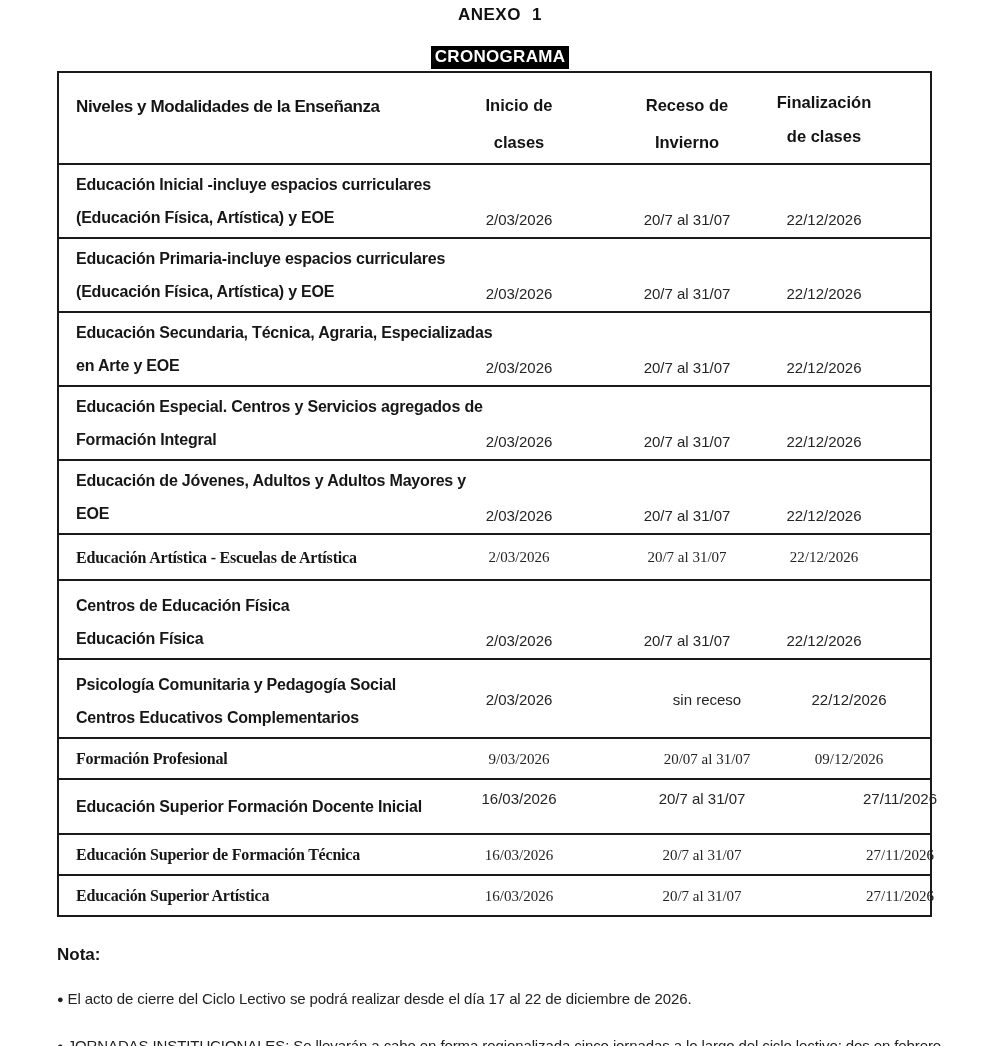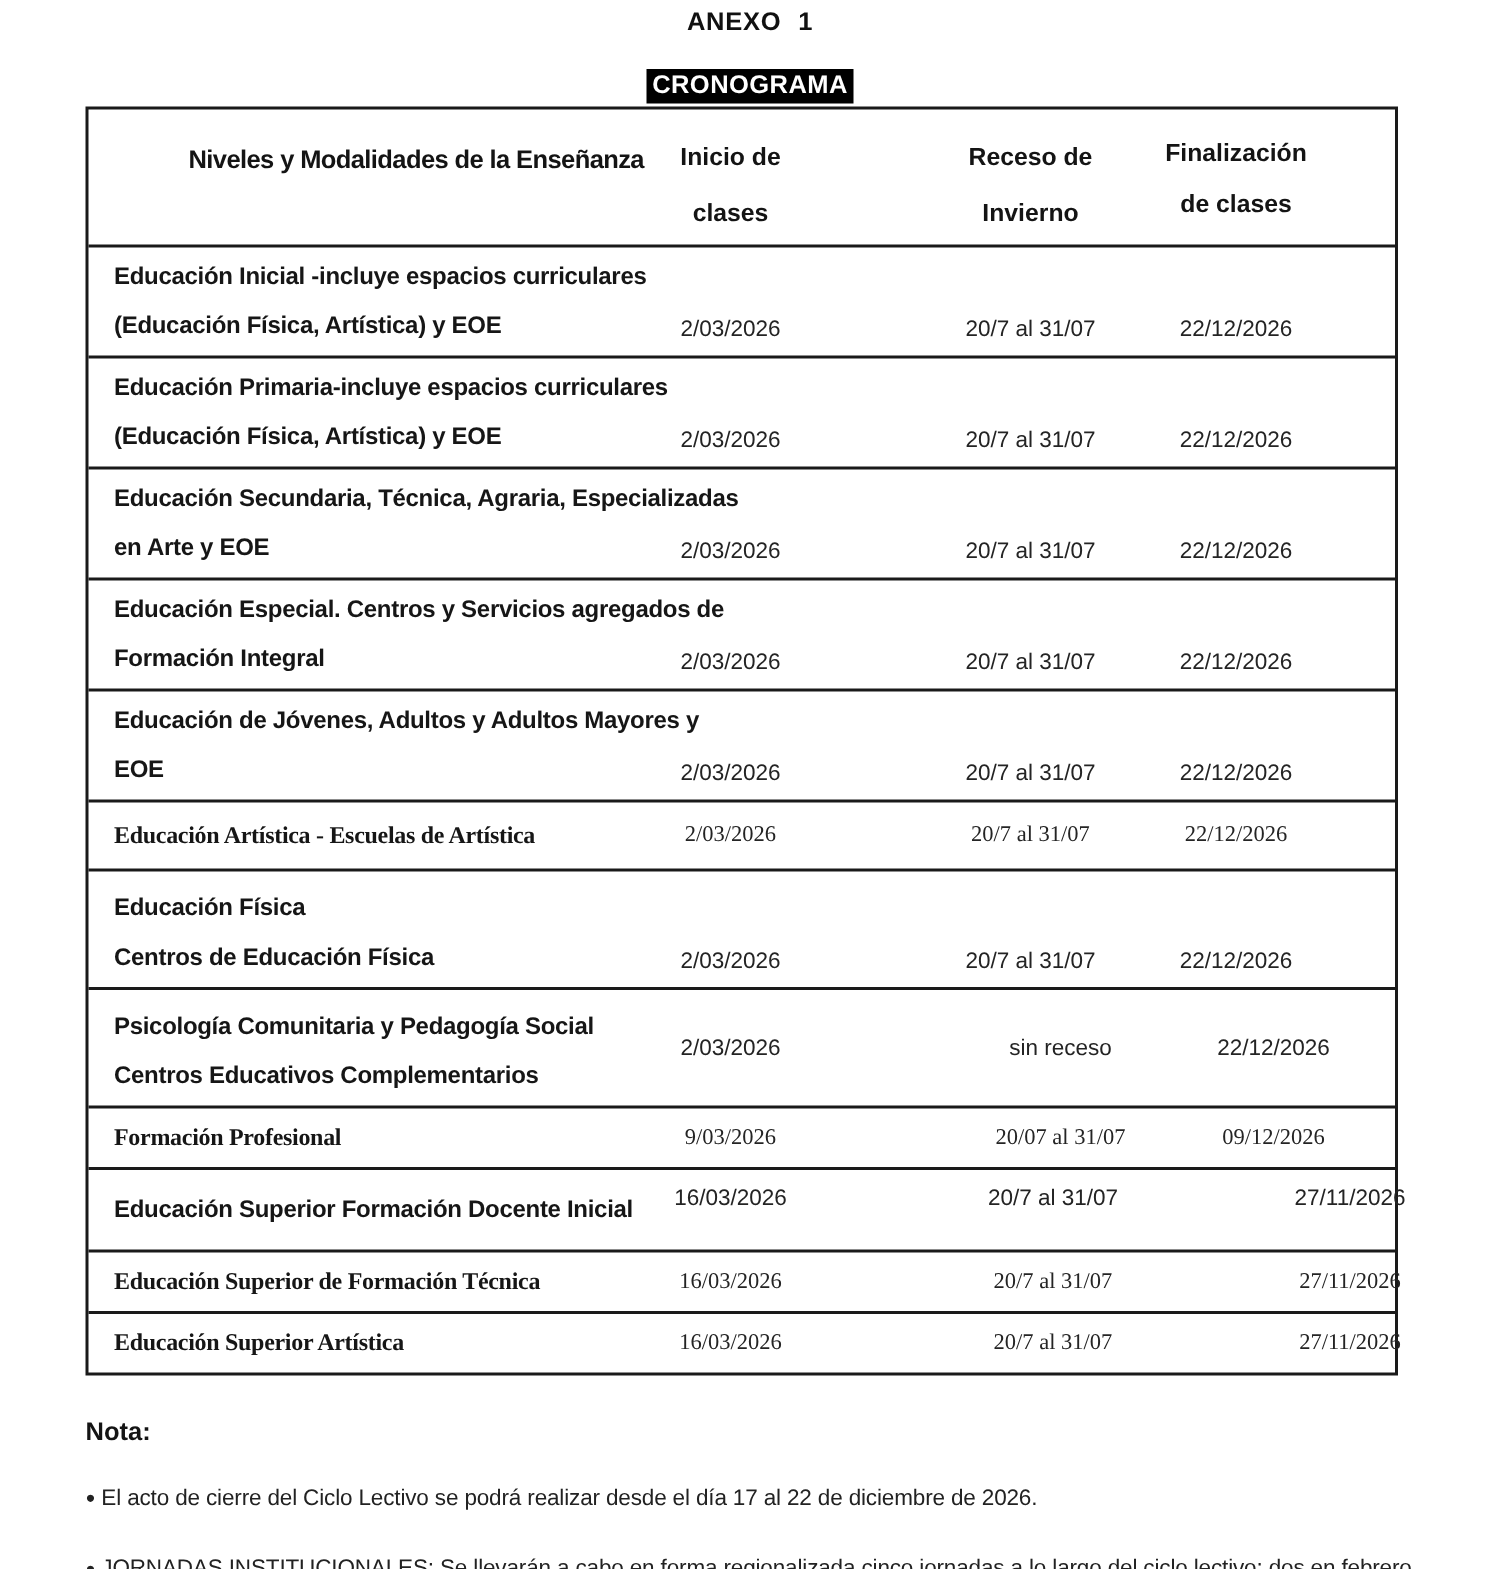--- a/index.html
+++ b/index.html
@@ -34,30 +34,29 @@
     margin: 2px 0 0 57px;
     border: 2px solid #1a1a1a;
     background: #fff;
   }
   .thead { position: relative; min-height: 90px; }
   .th-label {
     padding: 24px 0 0 17px;
     font-size: 17px; font-weight: bold; letter-spacing: -0.4px;
     color: #141414;
     width: 420px;
-    text-align: center;
   }
   .cell {
     position: absolute;
     text-align: center;
     font-size: 15px;
     color: #242424;
     white-space: nowrap;
   }
-  .c2 { left: 368px; width: 120px; }
+  .c2 { left: 400px; width: 120px; }
   .c3 { left: 553px; width: 150px; }
   .c4 { left: 690px; width: 150px; }
 
   .hdr { top: 14px; font-weight: bold; font-size: 16.5px; color: #141414; line-height: 37px; }
   .hdr.c4 { top: 12px; line-height: 34px; }
 
   .row { position: relative; border-top: 2px solid #1a1a1a; }
   .label {
     padding: 3px 0 3px 17px;
     font-size: 16px; font-weight: bold; letter-spacing: -0.2px;
@@ -178,22 +177,22 @@
         <div class="ln">Educación Artística - Escuelas de Artística</div>
 
       </div>
       <div class="cell c2">2/03/2026</div>
       <div class="cell c3">20/7 al 31/07</div>
       <div class="cell c4">22/12/2026</div>
     </div>
 
     <div class="row r-b pad-lg" style="min-height:72px">
       <div class="label">
+        <div class="ln">Centros de Educación Física</div>
         <div class="ln">Educación Física</div>
-        <div class="ln">Centros de Educación Física</div>
       </div>
       <div class="cell c2">2/03/2026</div>
       <div class="cell c3">20/7 al 31/07</div>
       <div class="cell c4">22/12/2026</div>
     </div>
 
     <div class="row shift-sm pad-lg" style="min-height:71px">
       <div class="label">
         <div class="ln">Psicología Comunitaria y Pedagogía Social</div>
         <div class="ln">Centros Educativos Complementarios</div>

